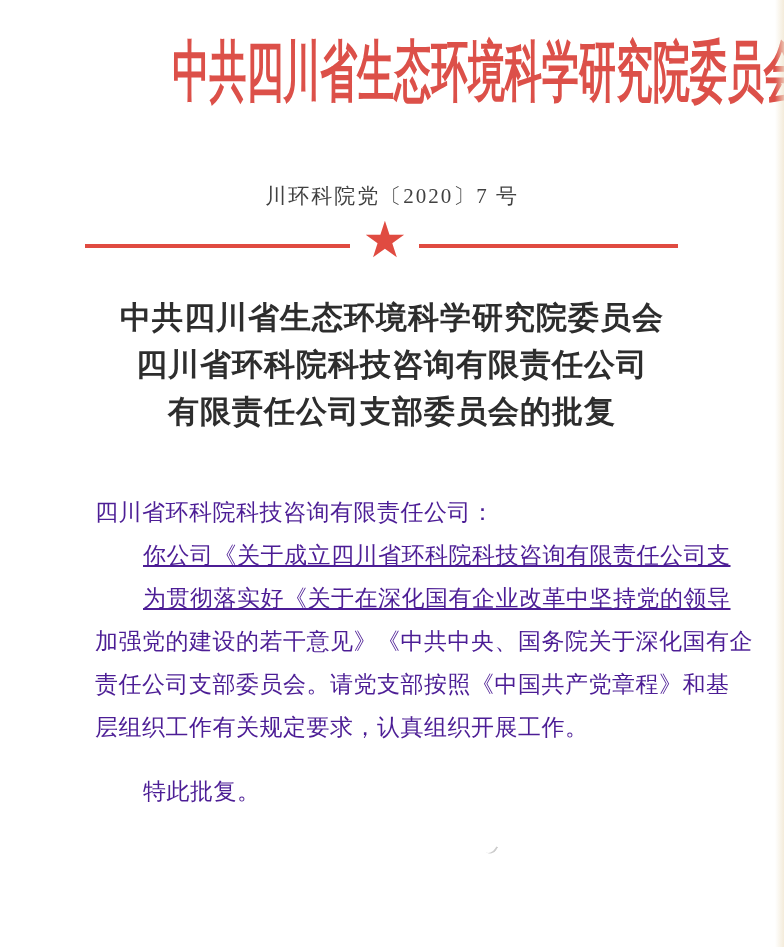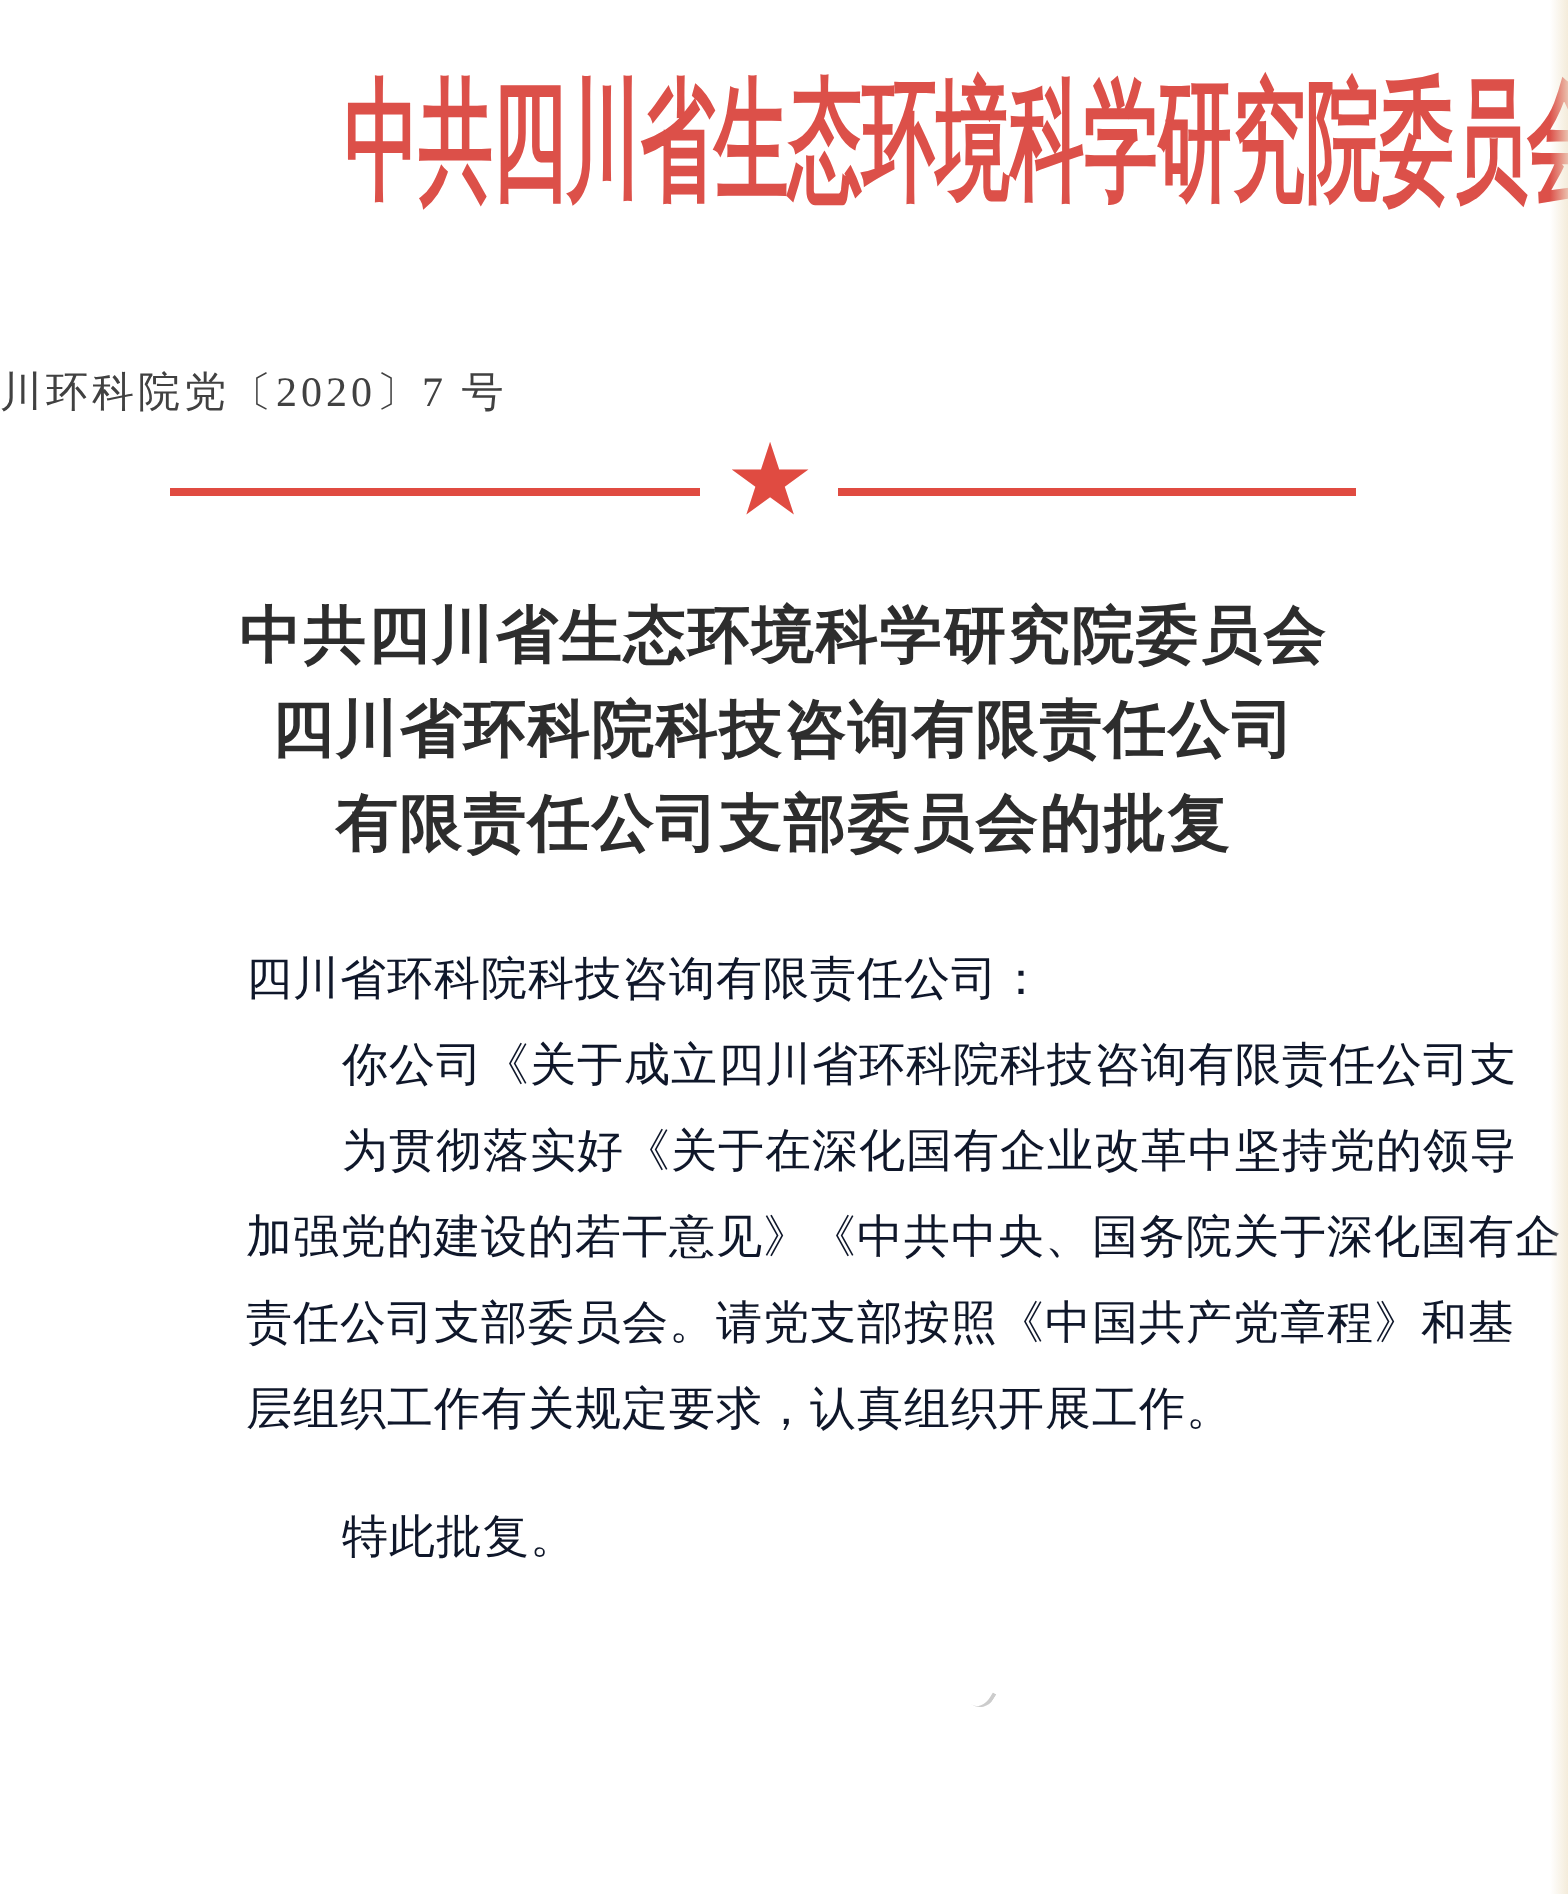--- a/index.html
+++ b/index.html
@@ -29,20 +29,21 @@
     white-space: nowrap;
     transform: scaleX(0.56);
     transform-origin: center;
     letter-spacing: 0;
   }
   .doc-number {
     position: absolute;
     top: 182px;
     left: 0;
     width: 100%;
+    text-align: center;
     color: #414141;
     font-size: 21px;
     letter-spacing: 2px;
     white-space: nowrap;
   }
   
   .divider-left {
     position: absolute;
     left: 85px;
     top: 244px;
@@ -79,35 +80,35 @@
     color: #2d2d2d;
     font-size: 31px;
     font-weight: 700;
     line-height: 47px;
     letter-spacing: 1px;
   }
   
   .body-text {
     position: absolute;
     left: 95px;
-    top: 468px;
+    top: 491px;
     width: 618px;
-    color: #0f172a;
+    color: #4c1d95;
     font-size: 23px;
     line-height: 43px;
     letter-spacing: 0.5px;
-    margin-left: 28px;
   }
   .body-line {
     margin: 0;
     height: 43px;
     white-space: nowrap;
   }
   .body-line.indent {
     padding-left: 48px;
+    text-decoration: underline;
   }
   .closing-line {
     margin: 0;
     margin-top: 21px;
     padding-left: 48px;
     height: 43px;
     white-space: nowrap;
   }
   
   .scan-edge {

